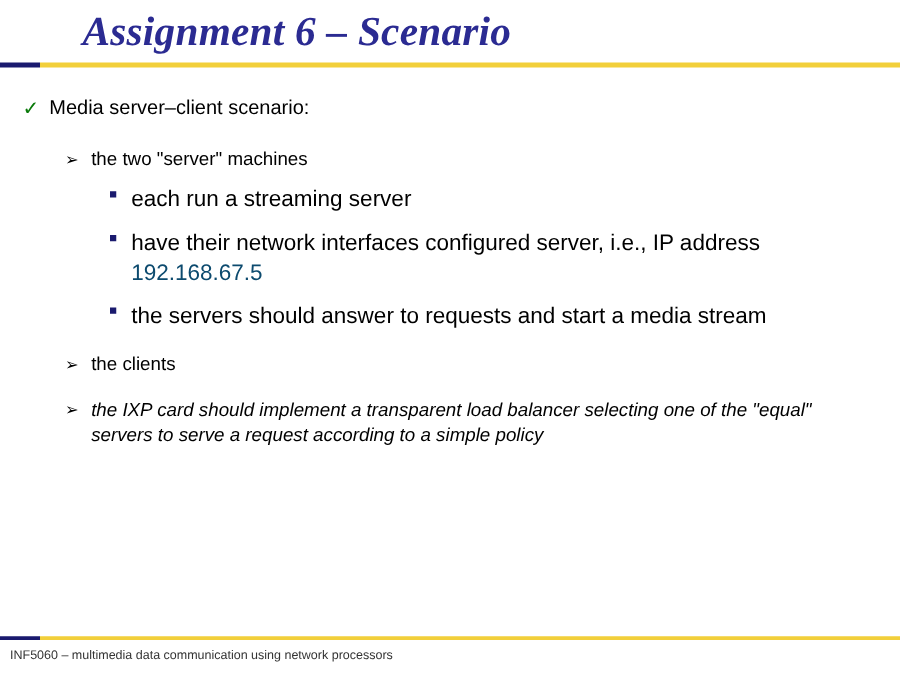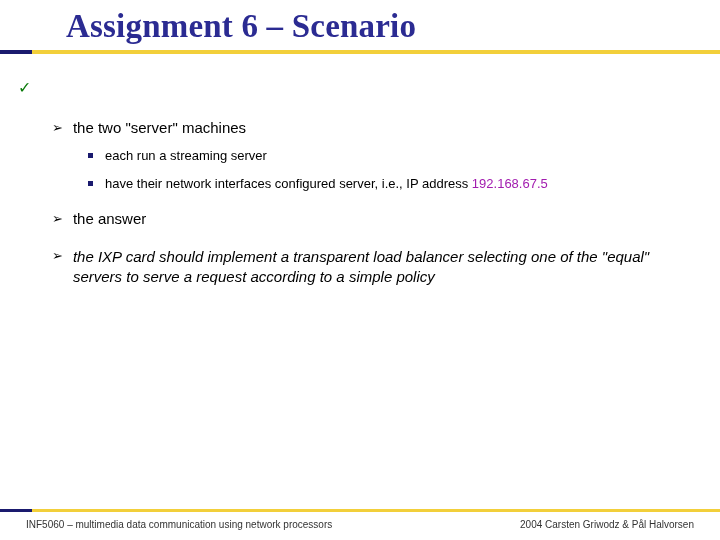--- a/index.html
+++ b/index.html
@@ -12,20 +12,21 @@
   }
   .slide {
     width: 720px;
     height: 540px;
     position: relative;
     padding: 0;
   }
   .title-wrap {
     position: relative;
     padding-top: 8px;
+    font-style: italic;
   }
   .title {
     font-family: "Times New Roman", Times, serif;
     font-size: 33px;
     color: #2b2b92;
     padding-left: 66px;
     letter-spacing: 0.2px;
   }
   .title-underline {
     position: absolute;
@@ -64,37 +65,37 @@
     align-items: flex-start;
     font-size: 15px;
     margin-left: 34px;
     margin-top: 10px;
     margin-bottom: 8px;
   }
   .l2 .mark { margin-right: 10px; font-size: 13px; line-height: 1.4; color: #000; }
   .l3 {
     display: flex;
     align-items: flex-start;
-    font-size: 13px;
+    font-size: 18px;
     margin-left: 70px;
     margin-top: 10px;
     margin-bottom: 0;
     line-height: 1.35;
   }
   .l3 .mark {
     width: 5px; height: 5px; background: #1a1a6e;
     margin-right: 12px; margin-top: 6px; flex-shrink: 0;
   }
-  .ip { color: #a21caf; text-align: right; }
+  .ip { color: #0c4a6e; text-align: right; }
   .block { margin-bottom: 18px; }
   .footer {
     position: absolute;
     left: 0; right: 0;
     bottom: 10px;
-    padding: 0 26px;
+    padding: 0 8px;
     text-align: right;
   }
   .footer-line {
     position: absolute;
     left: 0; right: 0;
     top: -6px;
     display: flex;
     align-items: center;
   }
   .fl-dark { width: 32px; height: 3px; background: #1a1a6e; }
@@ -118,59 +119,63 @@
     <div class="title-underline">
       <div class="ul-dark"></div>
       <div class="ul-yellow"></div>
     </div>
   </div>
 
   <div class="content">
 
     <div class="l1">
       <span class="mark">✓</span>
+      <span>Media server–client scenario:</span>
     </div>
 
     <div class="block">
       <div class="l2">
         <span class="mark">➢</span>
         <span>the two "server" machines</span>
       </div>
       <div class="l3">
         <span class="mark"></span>
         <span>each run a streaming server</span>
       </div>
       <div class="l3">
         <span class="mark"></span>
         <span>
           <span>have their network interfaces configured server, i.e., IP address </span><span class="ip">192.168.67.5</span>
         </span>
       </div>
+      <div class="l3">
+        <span class="mark"></span>
+        <span>the servers should answer to requests and start a media stream</span>
+      </div>
     </div>
 
     <div class="block">
       <div class="l2">
         <span class="mark">➢</span>
-        <span>the answer</span>
+        <span>the clients</span>
       </div>
     </div>
 
     <div class="block">
       <div class="l2" style="align-items:flex-start;">
         <span class="mark">➢</span>
         <span style="line-height:1.35;font-style:italic;">the IXP card should implement a transparent load balancer selecting one of the "equal" servers to serve a request according to a simple policy</span>
       </div>
     </div>
 
   </div>
 
   <div class="footer">
     <div class="footer-line">
       <div class="fl-dark"></div>
       <div class="fl-yellow"></div>
     </div>
     <div class="footer-row">
       <span>INF5060 – multimedia data communication using network processors</span>
-      <span>2004 Carsten Griwodz &amp; Pål Halvorsen</span>
     </div>
   </div>
 
 </div>
 
 </body></html>

